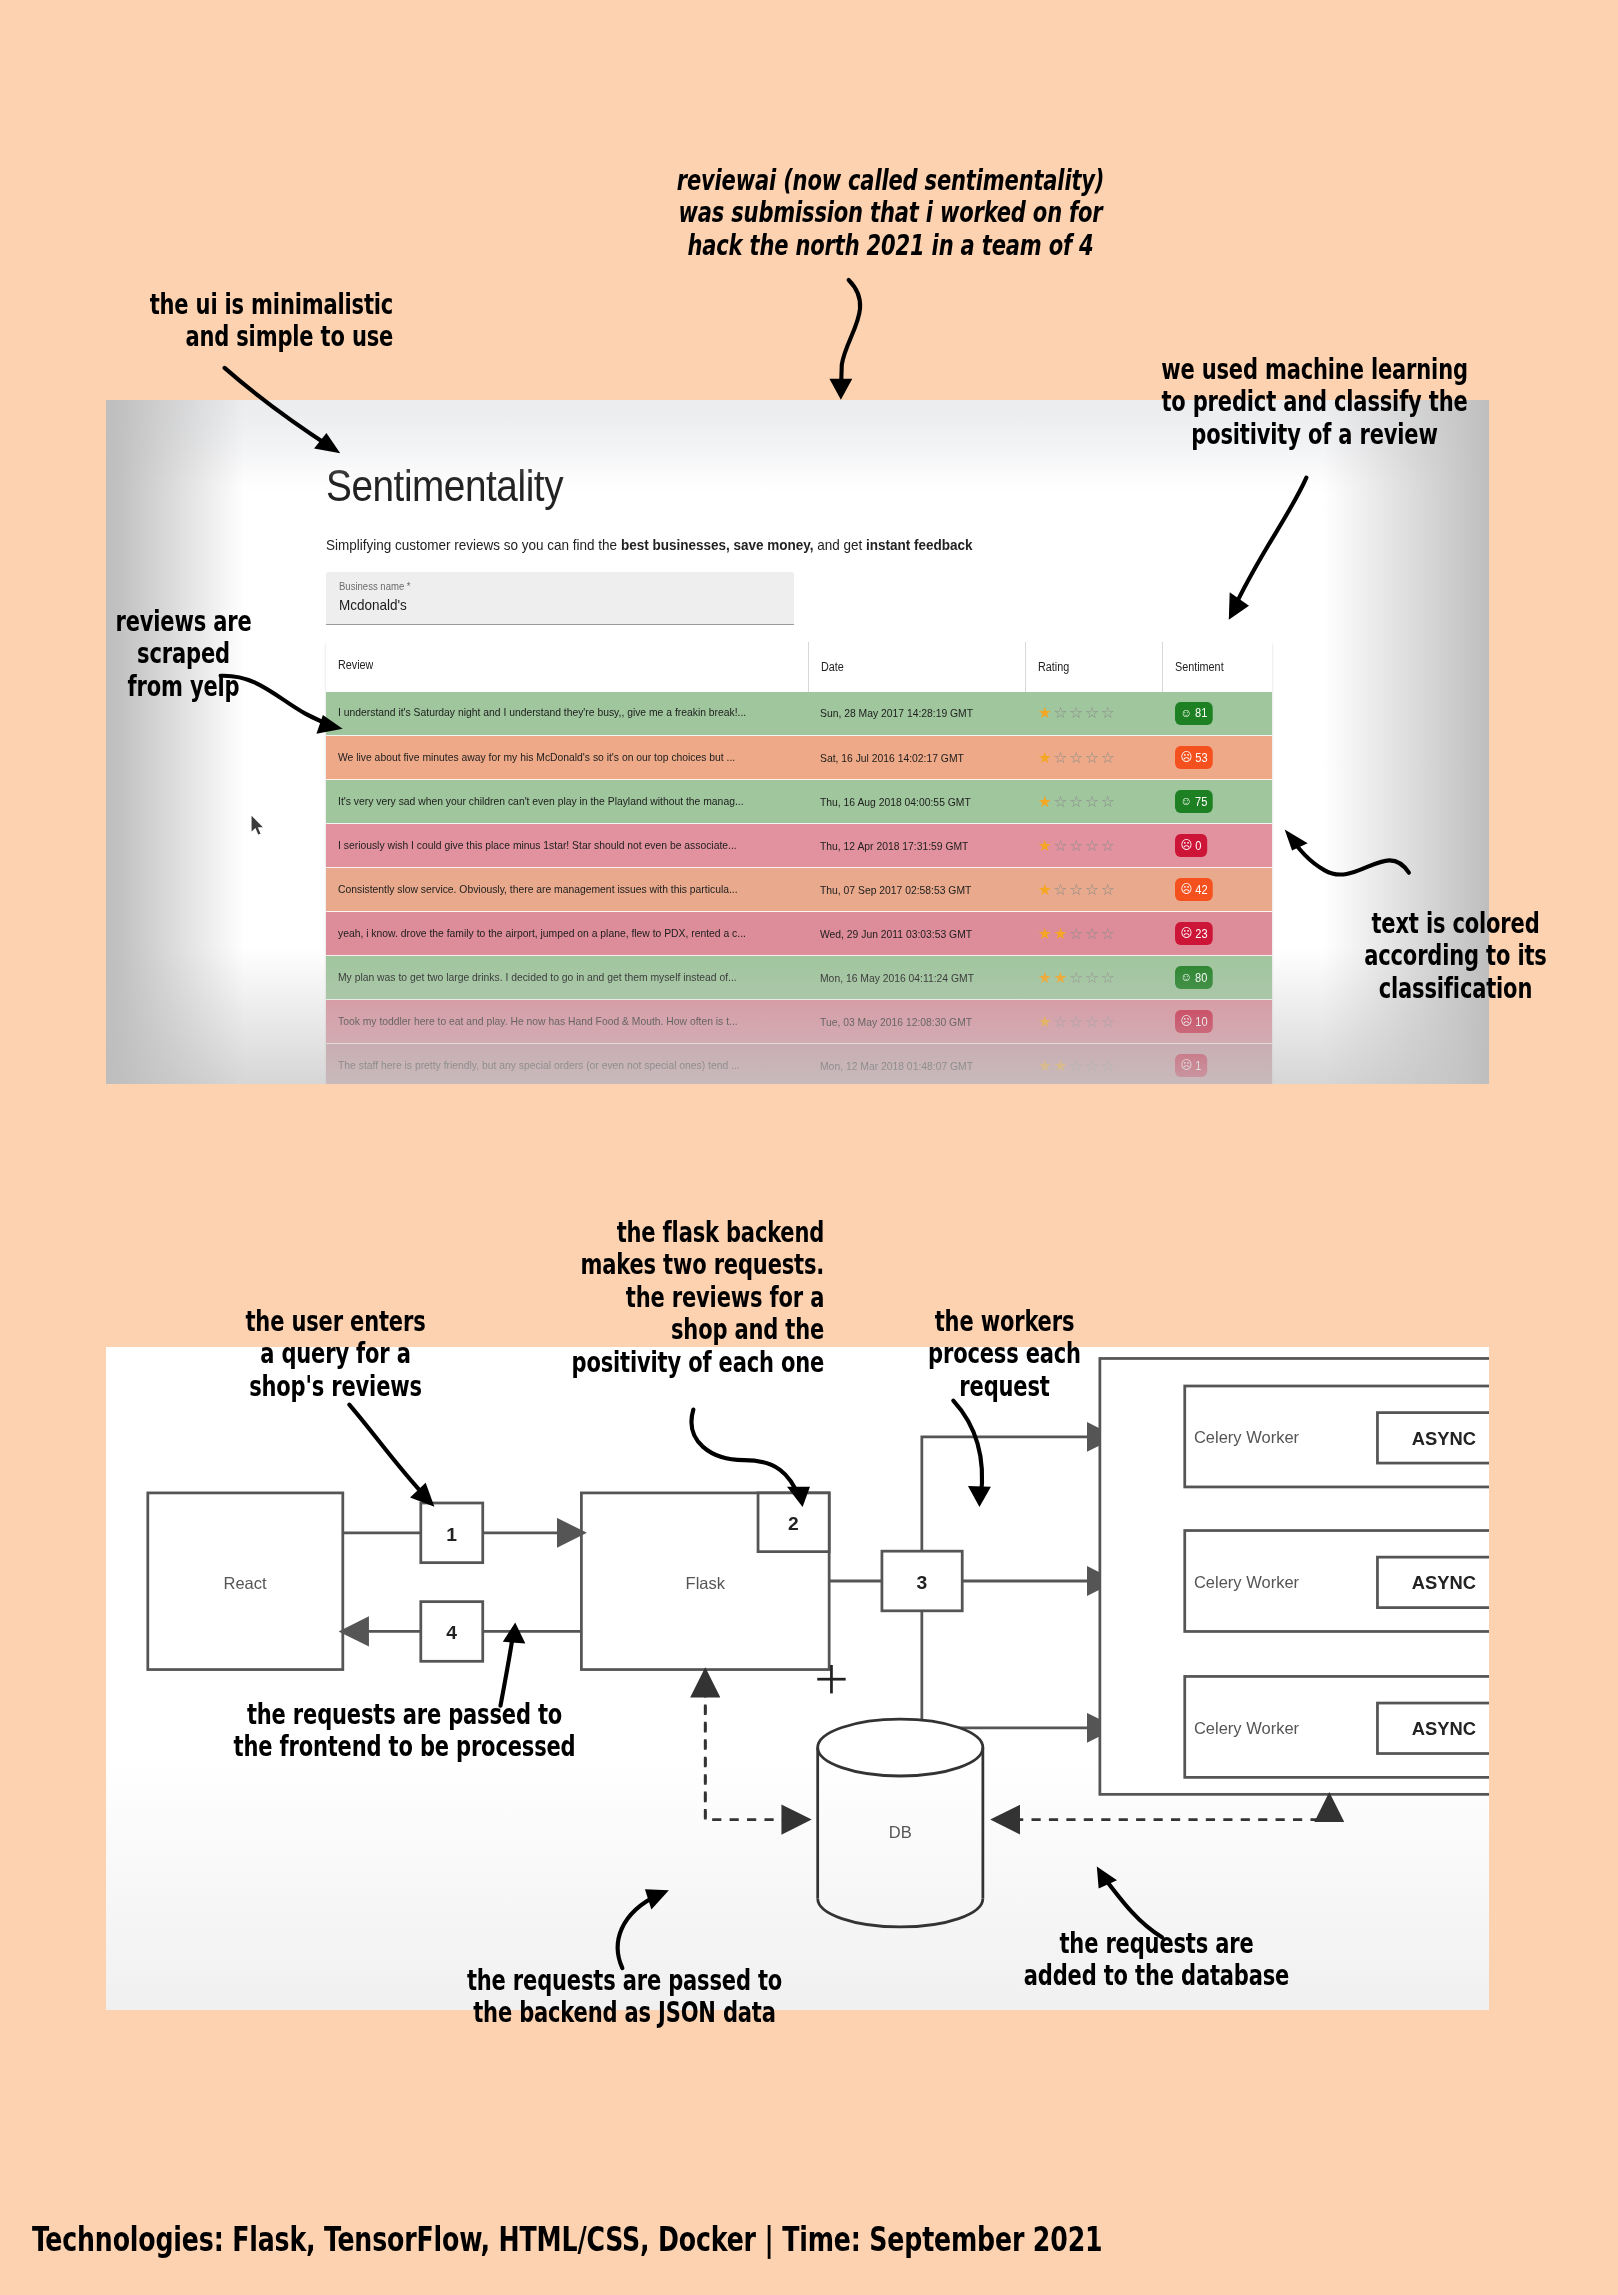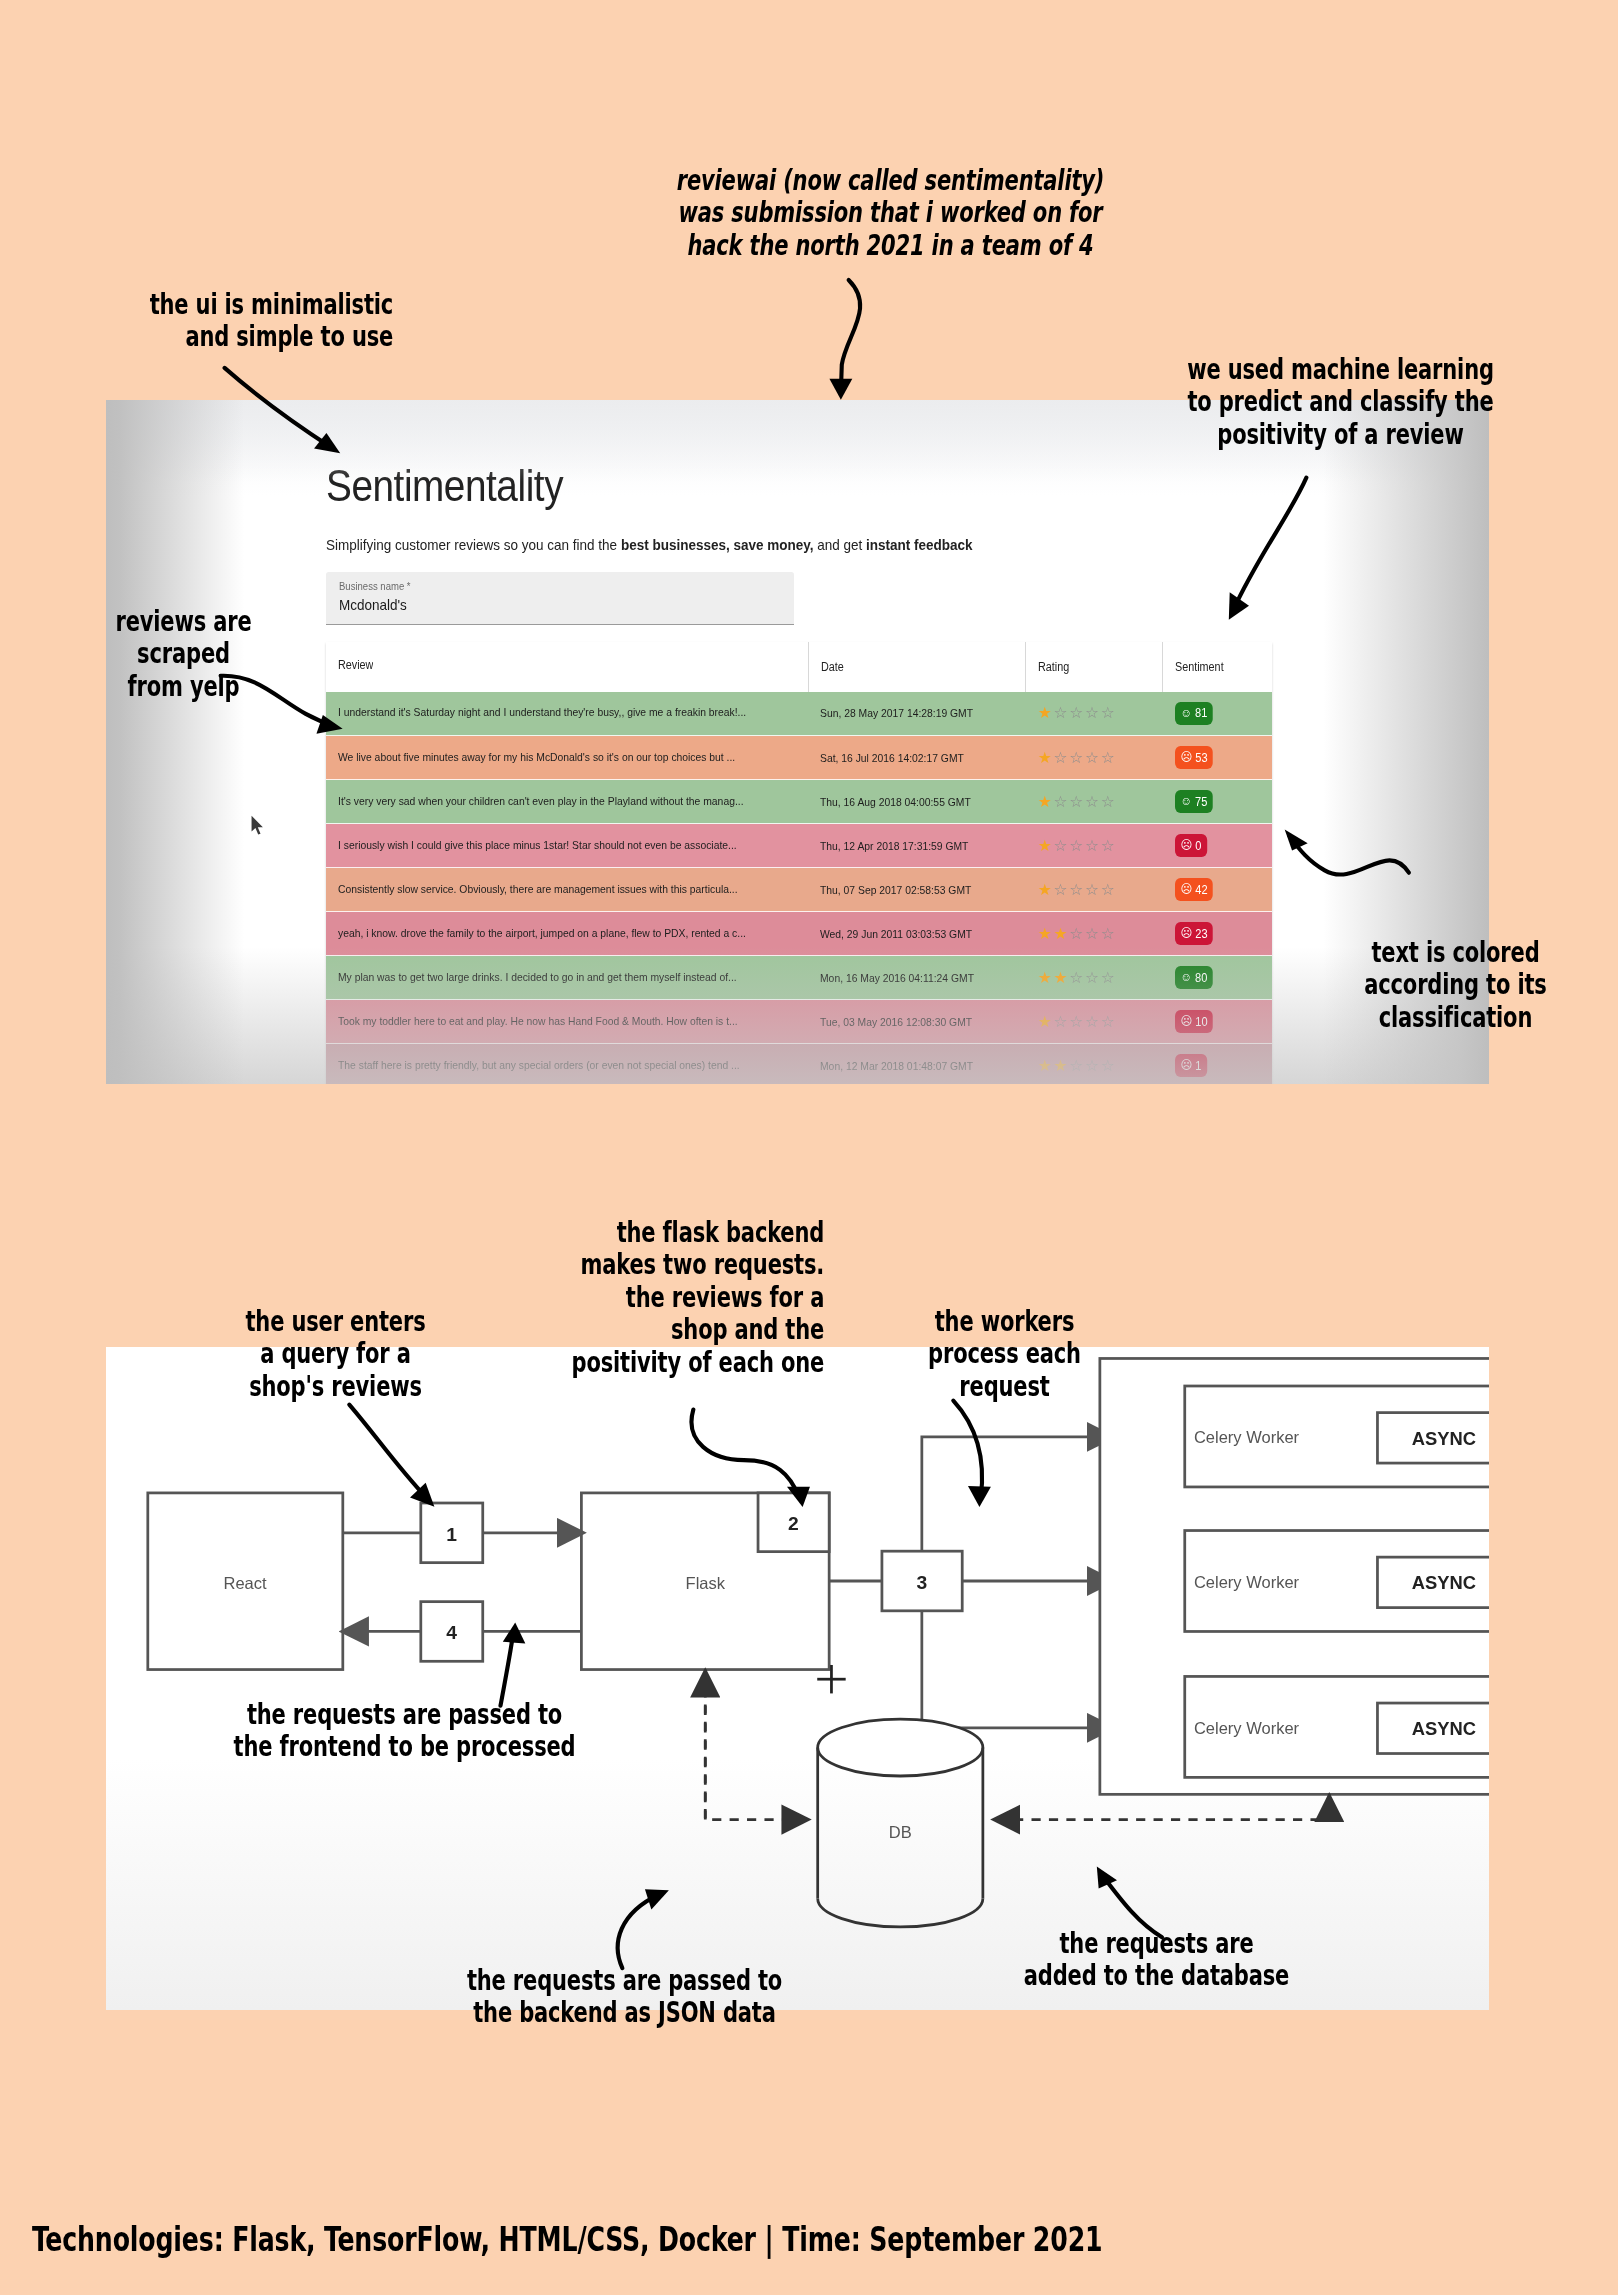--- a/index.html
+++ b/index.html
@@ -122,41 +122,41 @@
 
 <div class="anno" style="left:51px; top:289px; width:376px; text-align:right;">
   <div class="hand">the ui is minimalistic
 and simple to use</div>
 </div>
 <svg class="anno" style="left:220px; top:363px;" width="156" height="129" viewBox="0 0 340 280">
   <path d="M10,10 C90,80 160,130 245,185" stroke="#000" stroke-width="9" fill="none" stroke-linecap="round"></path>
   <path d="M262,196 L205,186 L232,152 Z" fill="#000"></path>
 </svg>
 
-<div class="anno" style="left:1111px; top:354px; width:459px; text-align:center;">
+<div class="anno" style="left:1085px; top:354px; width:459px; text-align:center;">
   <div class="hand">we used machine learning
 to predict and classify the
 positivity of a review</div>
 </div>
 <svg class="anno" style="left:1212px; top:473px;" width="152" height="179" viewBox="0 0 330 390">
   <path d="M205,10 C170,90 100,180 45,300" stroke="#000" stroke-width="9" fill="none" stroke-linecap="round"></path>
   <path d="M36,320 L38,260 L80,289 Z" fill="#000"></path>
 </svg>
 
 <div class="anno" style="left:55px; top:606px; width:257px; text-align:center;">
   <div class="hand">reviews are
 scraped
 from yelp</div>
 </div>
 <svg class="anno" style="left:216px; top:661px;" width="152" height="83" viewBox="0 0 330 180">
   <path d="M10,32 C110,28 150,110 255,140" stroke="#000" stroke-width="9" fill="none" stroke-linecap="round"></path>
   <path d="M275,147 L218,158 L232,117 Z" fill="#000"></path>
 </svg>
 
-<div class="anno" style="left:1295px; top:937px; width:321px; text-align:center;">
+<div class="anno" style="left:1295px; top:908px; width:321px; text-align:center;">
   <div class="hand">text is colored
 according to its
 classification</div>
 </div>
 <svg class="anno" style="left:1281px; top:822px;" width="138" height="83" viewBox="0 0 300 180">
   <path d="M278,110 C230,35 165,145 95,105 C60,85 40,60 18,30" stroke="#000" stroke-width="9" fill="none" stroke-linecap="round"></path>
   <path d="M8,16 L58,46 L24,62 Z" fill="#000"></path>
 </svg>
 
 <div id="app-panel">

